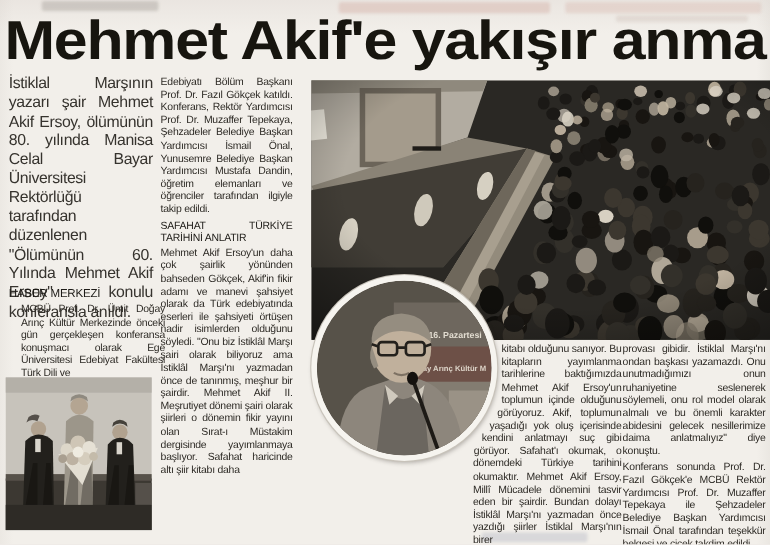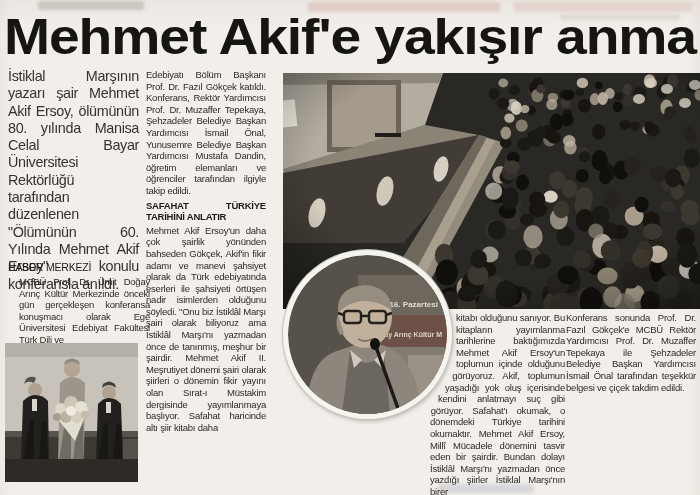--- a/index.html
+++ b/index.html
@@ -14,21 +14,21 @@
   .ghost{position:absolute;filter:blur(1.4px);border-radius:2px;}
   
   #headline-svg{position:absolute;left:0;top:6px;}
   #headline-svg text{font-family:"Liberation Sans",sans-serif;font-weight:bold;fill:#17150f;letter-spacing:-1px;}
   
   .lede{left:8px;top:68px;width:131px;font-size:14.4px;line-height:17.3px;color:#36332e;
         text-align:justify;letter-spacing:-.35px;}
   .kicker{left:8px;top:261px;font-size:10.5px;font-weight:normal;color:#1d1b17;letter-spacing:-.2px;}
   .body-col{font-size:9.5px;line-height:11.6px;text-align:justify;letter-spacing:-.22px;color:#2d2a25;}
   .body-col p{margin:0 0 3px 0;}
-  .subhead{font-weight:bold;color:#1d1b17;margin:1px 0 2px 0 !important;}
+  .subhead{font-weight:normal;color:#1d1b17;margin:1px 0 2px 0 !important;}
   #col1-body{left:8px;top:276px;width:131px;margin-left:11px;}
   #col2{left:146px;top:69px;width:120px;}
   #col3{left:286px;top:436px;width:158px;}
   #col4{left:430px;top:312px;width:135px;}
   #col5{left:566px;top:312px;width:130px;}
   
   .circ-spacer{float:left;width:23px;height:94px;margin-right:3px;
                shape-outside:polygon(0 0,100% 0,100% 55%,0 100%);
                clip-path:polygon(0 0,100% 0,100% 55%,0 100%);}
   
@@ -367,16 +367,17 @@
     </svg>
   </div>
 
 
   <div class="abs body-col" id="col4">
     <div class="circ-spacer"></div>
     <p>kitabı olduğunu sanıyor. Bu kitapların yayımlanma tarihlerine baktığımızda Mehmet Akif Ersoy'un toplumun içinde olduğunu görüyoruz. Akif, toplumun yaşadığı yok oluş içerisinde kendini anlatmayı suç gibi görüyor. Safahat'ı okumak,  o dönemdeki Türkiye tarihini okumaktır. Mehmet Akif Ersoy, Millî Mücadele dönemini tasvir eden bir şairdir. Bundan dolayı İstiklâl Marşı'nı yazmadan önce yazdığı şiirler İstiklal Marşı'nın birer</p>
   </div>
 
   <div class="abs body-col" id="col5">
+    <p>provası gibidir. İstiklal Marşı'nı ondan başkası yazamazdı. Onu unutmadığımızı onun ruhaniyetine seslenerek söylemeli, onu rol model olarak almalı ve bu önemli karakter abidesini gelecek nesillerimize daima anlatmalıyız" diye konuştu.</p>
     <p>Konferans sonunda Prof. Dr. Fazıl Gökçek'e MCBÜ Rektör Yardımcısı Prof. Dr. Muzaffer Tepekaya ile Şehzadeler Belediye Başkan Yardımcısı İsmail Önal tarafından teşekkür belgesi ve çiçek takdim edildi.</p>
   </div>
 
 </div>
 
 </body></html>

